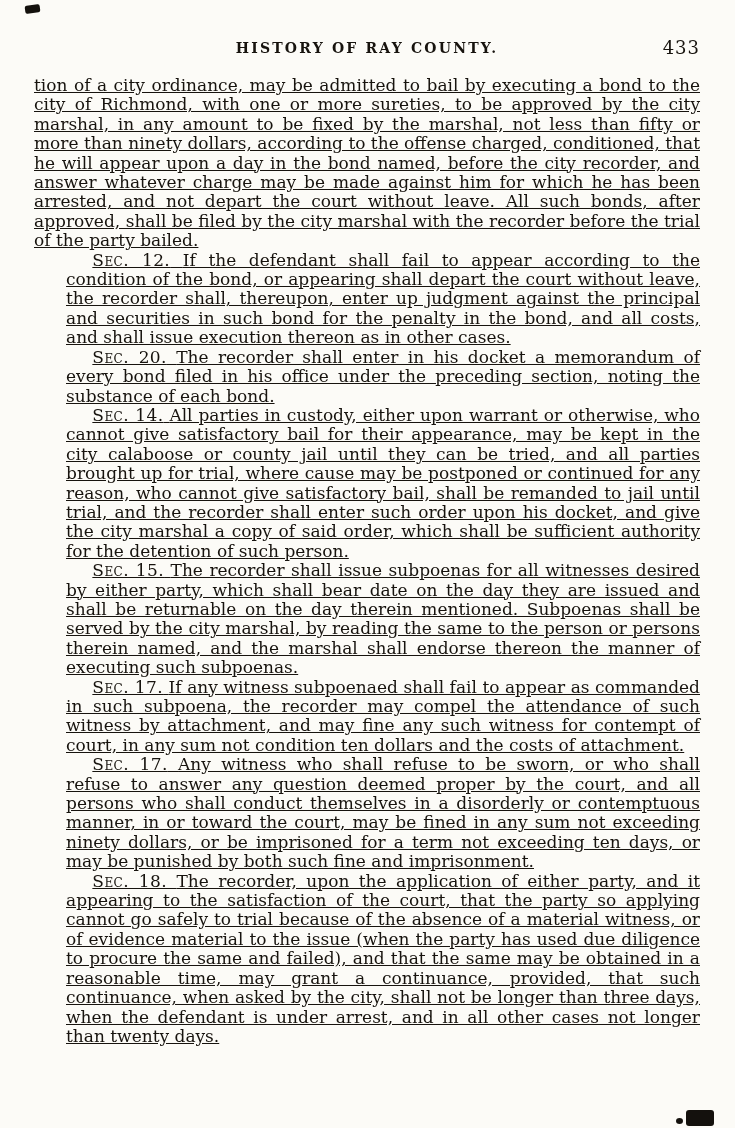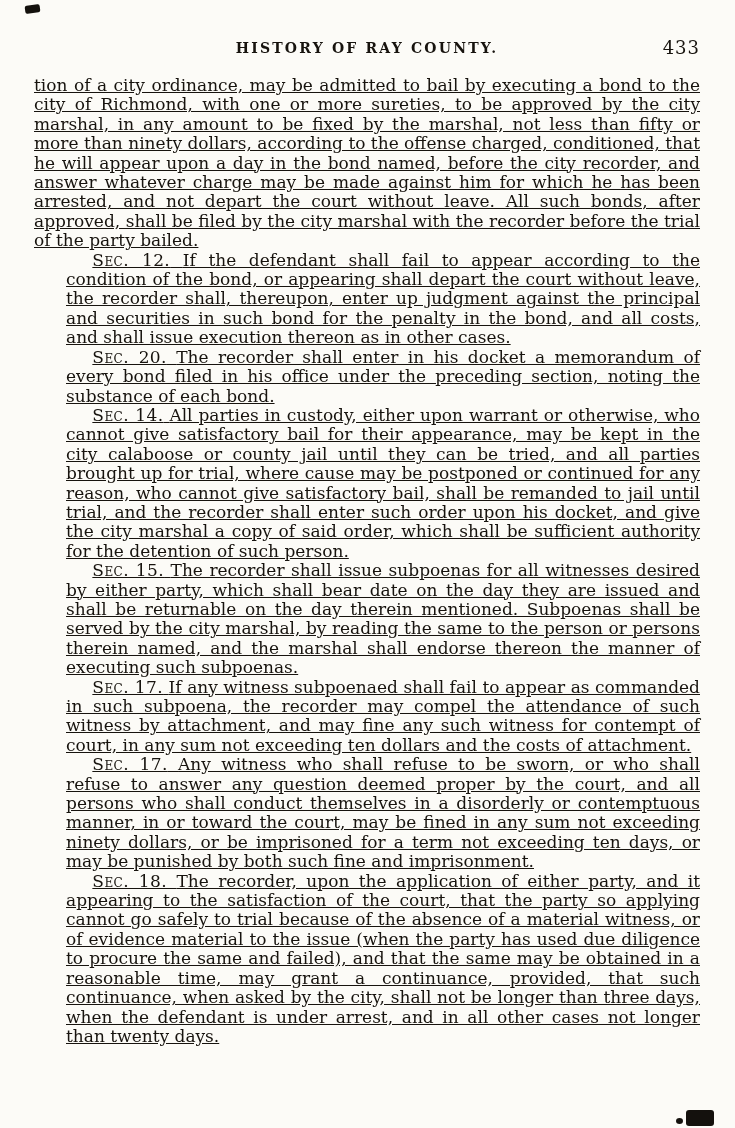--- a/index.html
+++ b/index.html
@@ -91,20 +91,20 @@
     <p class="para cont"><span>tion of a city ordinance, may be admitted to bail by executing a bond to the city of Richmond, with one or more sureties, to be approved by the city marshal, in any amount to be fixed by the marshal, not less than fifty or more than ninety dollars, according to the offense charged, conditioned, that he will appear upon a day in the bond named, before the city recorder, and answer whatever charge may be made against him for which he has been arrested, and not depart the court without leave. All such bonds, after approved, shall be filed by the city marshal with the recorder before the trial of the party bailed.</span></p>
 
     <p class="para sec"><span class="sec-label">Sec. 12.</span> <span>If the defendant shall fail to appear according to the condition of the bond, or appearing shall depart the court without leave, the recorder shall, thereupon, enter up judgment against the principal and securities in such bond for the penalty in the bond, and all costs, and shall issue execution thereon as in other cases.</span></p>
 
     <p class="para sec"><span class="sec-label">Sec. 20.</span> <span>The recorder shall enter in his docket a memorandum of every bond filed in his office under the preceding section, noting the substance of each bond.</span></p>
 
     <p class="para sec"><span class="sec-label">Sec. 14.</span> <span>All parties in custody, either upon warrant or otherwise, who cannot give satisfactory bail for their appearance, may be kept in the city calaboose or county jail until they can be tried, and all parties brought up for trial, where cause may be postponed or continued for any reason, who cannot give satisfactory bail, shall be remanded to jail until trial, and the recorder shall enter such order upon his docket, and give the city marshal a copy of said order, which shall be sufficient authority for the detention of such person.</span></p>
 
     <p class="para sec"><span class="sec-label">Sec. 15.</span> <span>The recorder shall issue subpoenas for all witnesses desired by either party, which shall bear date on the day they are issued and shall be returnable on the day therein mentioned. Subpoenas shall be served by the city marshal, by reading the same to the person or persons therein named, and the marshal shall endorse thereon the manner of executing such subpoenas.</span></p>
 
-    <p class="para sec"><span class="sec-label">Sec. 17.</span> <span>If any witness subpoenaed shall fail to appear as commanded in such subpoena, the recorder may compel the attendance of such witness by attachment, and may fine any such witness for contempt of court, in any sum not exceeding ten dollars and the costs of attachment.</span></p>
+    <p class="para sec"><span class="sec-label">Sec. 17.</span> <span>If any witness subpoenaed shall fail to appear as commanded in such subpoena, the recorder may compel the attendance of such witness by attachment, and may fine any such witness for contempt of court, in any sum not condition ten dollars and the costs of attachment.</span></p>
 
     <p class="para sec"><span class="sec-label">Sec. 17.</span> <span>Any witness who shall refuse to be sworn, or who shall refuse to answer any question deemed proper by the court, and all persons who shall conduct themselves in a disorderly or contemptuous manner, in or toward the court, may be fined in any sum not exceeding ninety dollars, or be imprisoned for a term not exceeding ten days, or may be punished by both such fine and imprisonment.</span></p>
 
     <p class="para sec"><span class="sec-label">Sec. 18.</span> <span>The recorder, upon the application of either party, and it appearing to the satisfaction of the court, that the party so applying cannot go safely to trial because of the absence of a material witness, or of evidence material to the issue (when the party has used due diligence to procure the same and failed), and that the same may be obtained in a reasonable time, may grant a continuance, provided, that such continuance, when asked by the city, shall not be longer than three days, when the defendant is under arrest, and in all other cases not longer than twenty days.</span></p>
   </main>
 
 </div>
 
 </body></html>

